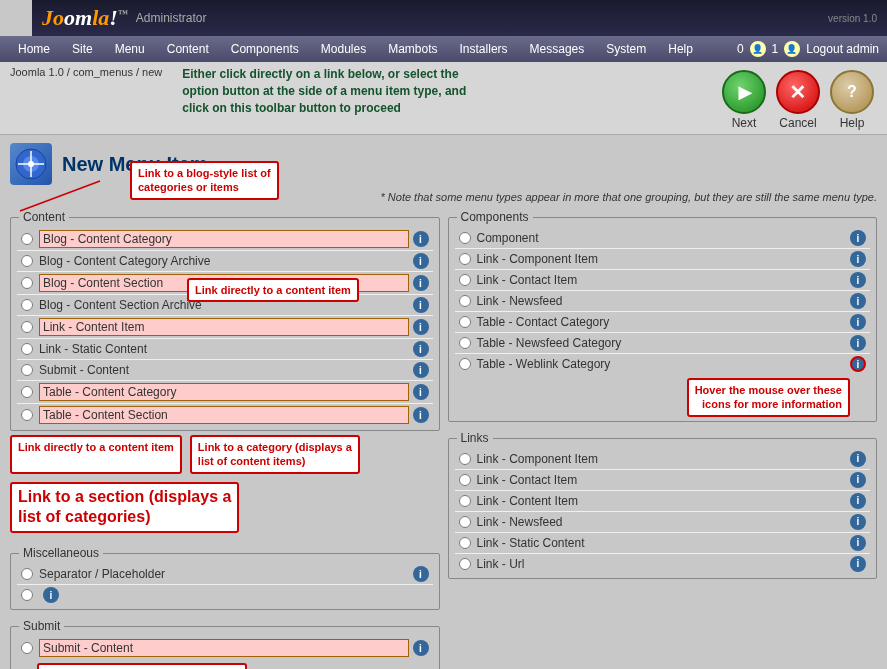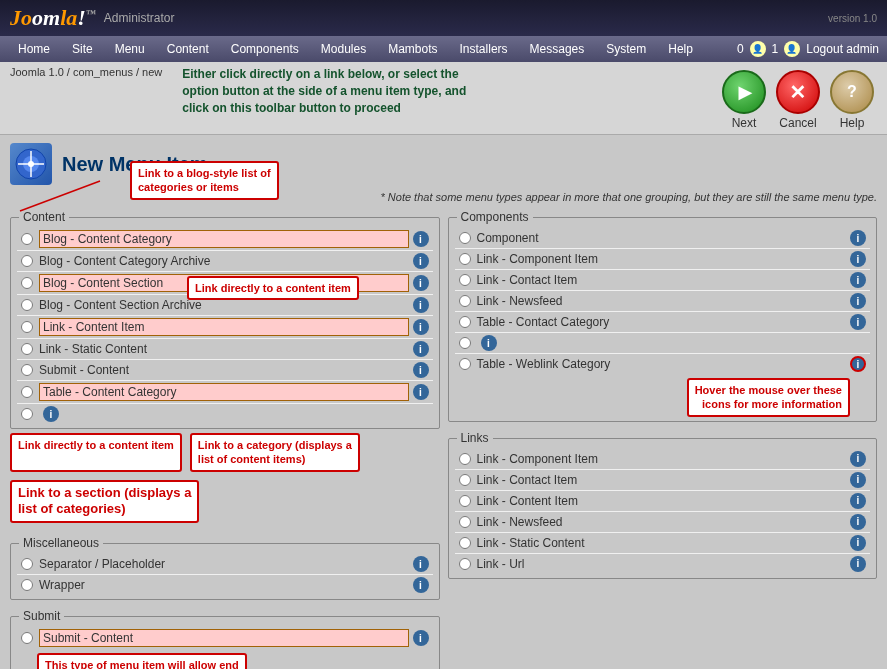--- a/index.html
+++ b/index.html
@@ -6,20 +6,21 @@
     body { font-family: Arial, Helvetica, sans-serif; font-size: 12px; background: #c8c8c8; width: 887px; }
 
     
     #header-bar {
       background: linear-gradient(180deg, #1a1a2e 0%, #2a2a4a 100%);
       height: 36px;
       display: flex;
       align-items: center;
       padding: 0 10px;
       justify-content: space-between;
+      margin-left: 32px;
     }
     #logo-area {
       display: flex;
       align-items: center;
     }
     #logo-text {
       color: white;
       font-size: 22px;
       font-weight: bold;
       font-style: italic;
@@ -419,51 +420,51 @@
             </div>
 
             <div class="radio-row">
               <input type="radio" name="menutype" class="radio-input" style="">
               <span class="radio-label highlighted">Table - Content Category</span>
               <div class="info-icon">i</div>
             </div>
 
             <div class="radio-row">
               <input type="radio" name="menutype" class="radio-input" style="">
+              <span class="radio-label highlighted">Table - Content Section</span>
               <div class="info-icon">i</div>
             </div>
           </div>
 
           <div style="position:relative; height:0; overflow:visible;">
             <div style="position:absolute; left:170px; top:-148px; z-index:10;">
               <div class="callout-box">Link directly to a content item</div>
             </div>
             <div style="position:absolute; left:160px; top:-148px; z-index:10;">
               
             </div>
           </div>
         </div>
 
         <div style="display:flex; gap:8px; margin-top:-4px; margin-bottom:4px; flex-wrap:wrap;">
           <div class="callout-box" style="font-size:11px;">Link directly to a content item</div>
           <div class="callout-box" style="font-size:11px;">Link to a category (displays a<br>list of content items)</div>
-          <div class="callout-box" style="font-size:13px;">Link to a section (displays a<br>list of categories)</div>
+          <div class="callout-box" style="font-size:16px;">Link to a section (displays a<br>list of categories)</div>
         </div>
 
         <div class="fieldset-box">
           <span class="fieldset-title">Miscellaneous</span>
           <div style="padding-top:6px;">
             <div class="radio-row">
               <input type="radio" name="menutype" class="radio-input" style="">
               <span class="radio-label">Separator / Placeholder</span>
               <div class="info-icon">i</div>
             </div>
             <div class="radio-row">
               <input type="radio" name="menutype" class="radio-input" style="">
-              <span class="radio-label">Wrapper</span>
               <div class="info-icon">i</div>
             </div>
           </div>
         </div>
 
         <div class="fieldset-box">
           <span class="fieldset-title">Submit</span>
           <div style="padding-top:6px;">
             <div class="radio-row">
               <input type="radio" name="menutype" class="radio-input" style="">
@@ -506,20 +507,21 @@
               <span class="radio-label">Link - Newsfeed</span>
               <div class="info-icon">i</div>
             </div>
             <div class="radio-row">
               <input type="radio" name="menutype" class="radio-input" style="">
               <span class="radio-label">Table - Contact Category</span>
               <div class="info-icon">i</div>
             </div>
             <div class="radio-row">
               <input type="radio" name="menutype" class="radio-input" style="">
+              <span class="radio-label">Table - Newsfeed Category</span>
               <div class="info-icon">i</div>
             </div>
             <div class="radio-row">
               <input type="radio" name="menutype" class="radio-input" style="">
               <span class="radio-label">Table - Weblink Category</span>
               <div class="info-icon highlighted">i</div>
             </div>
           </div>
 
           <div style="margin-top:4px; text-align:right; margin-right:20px;">

